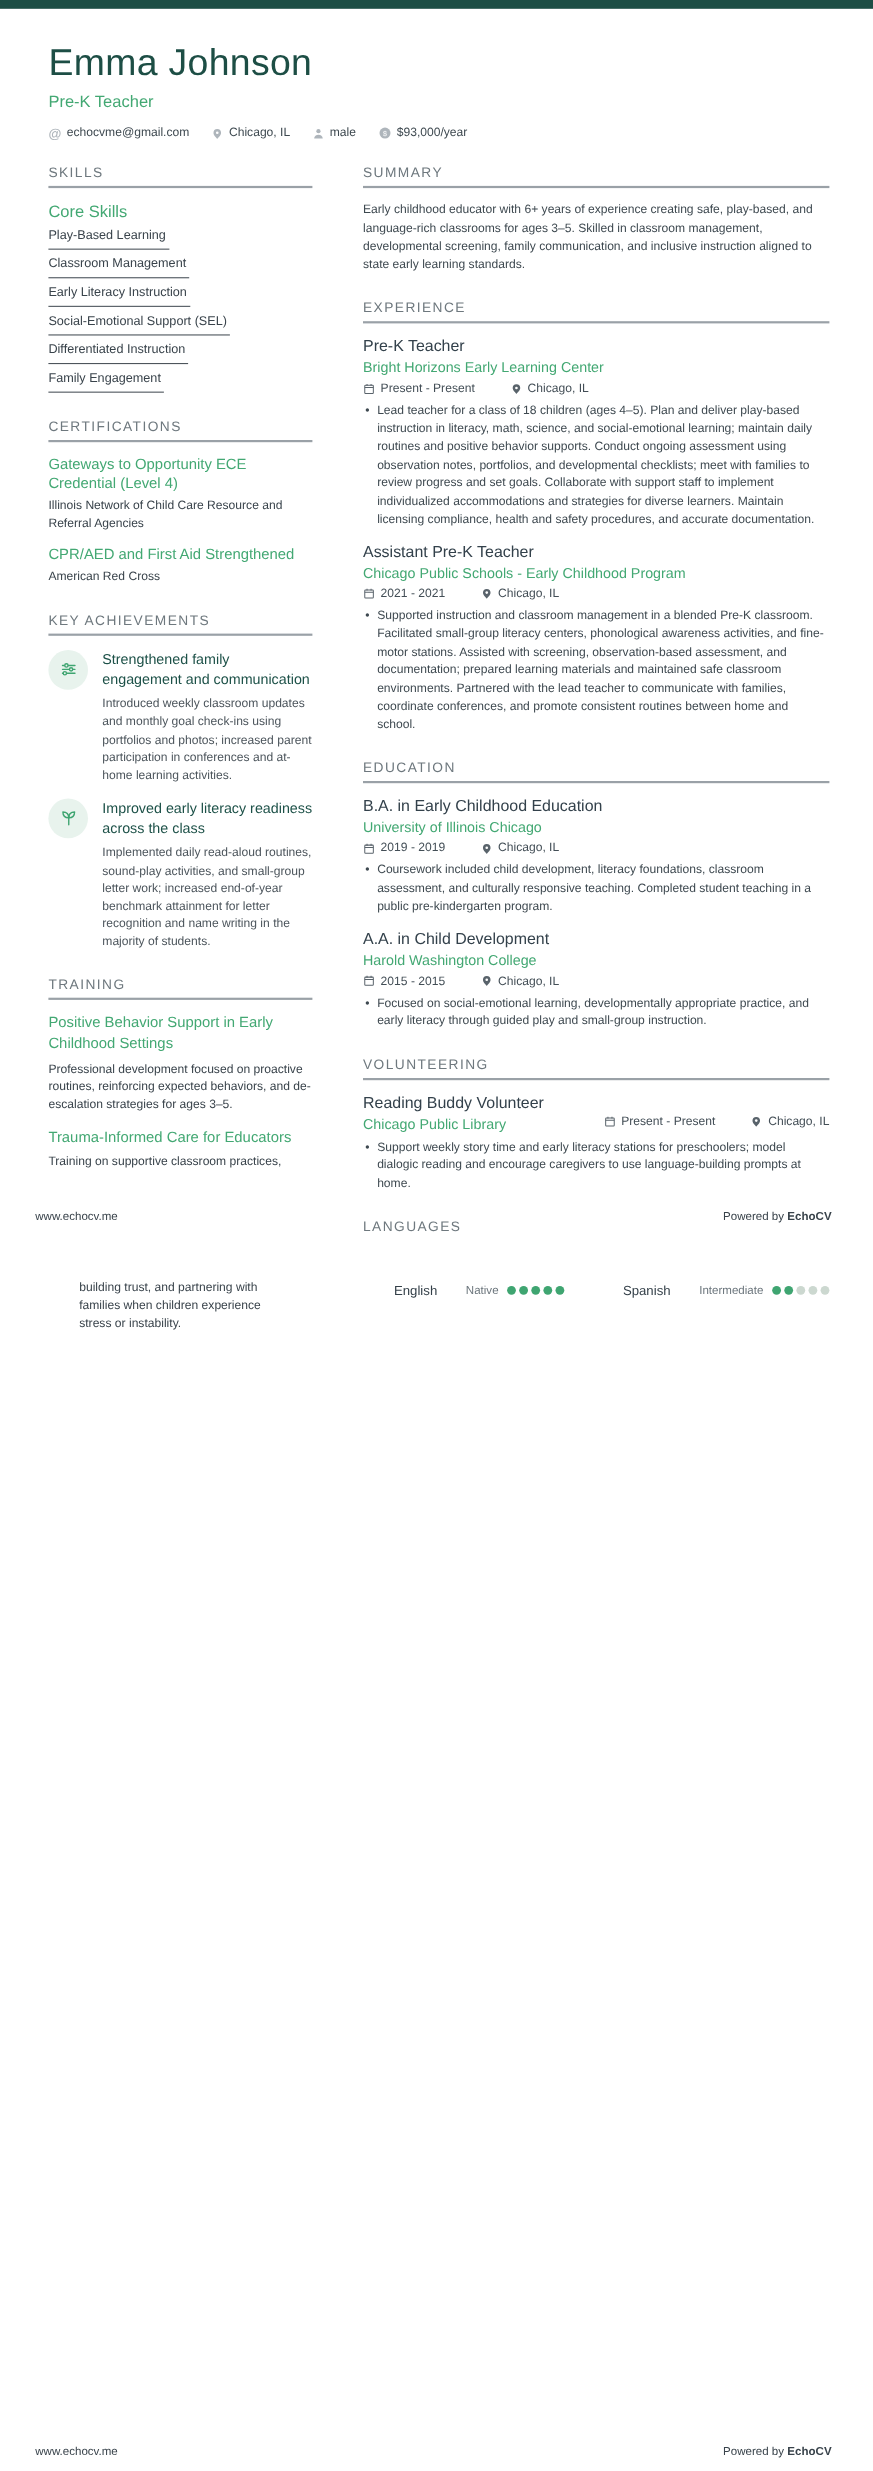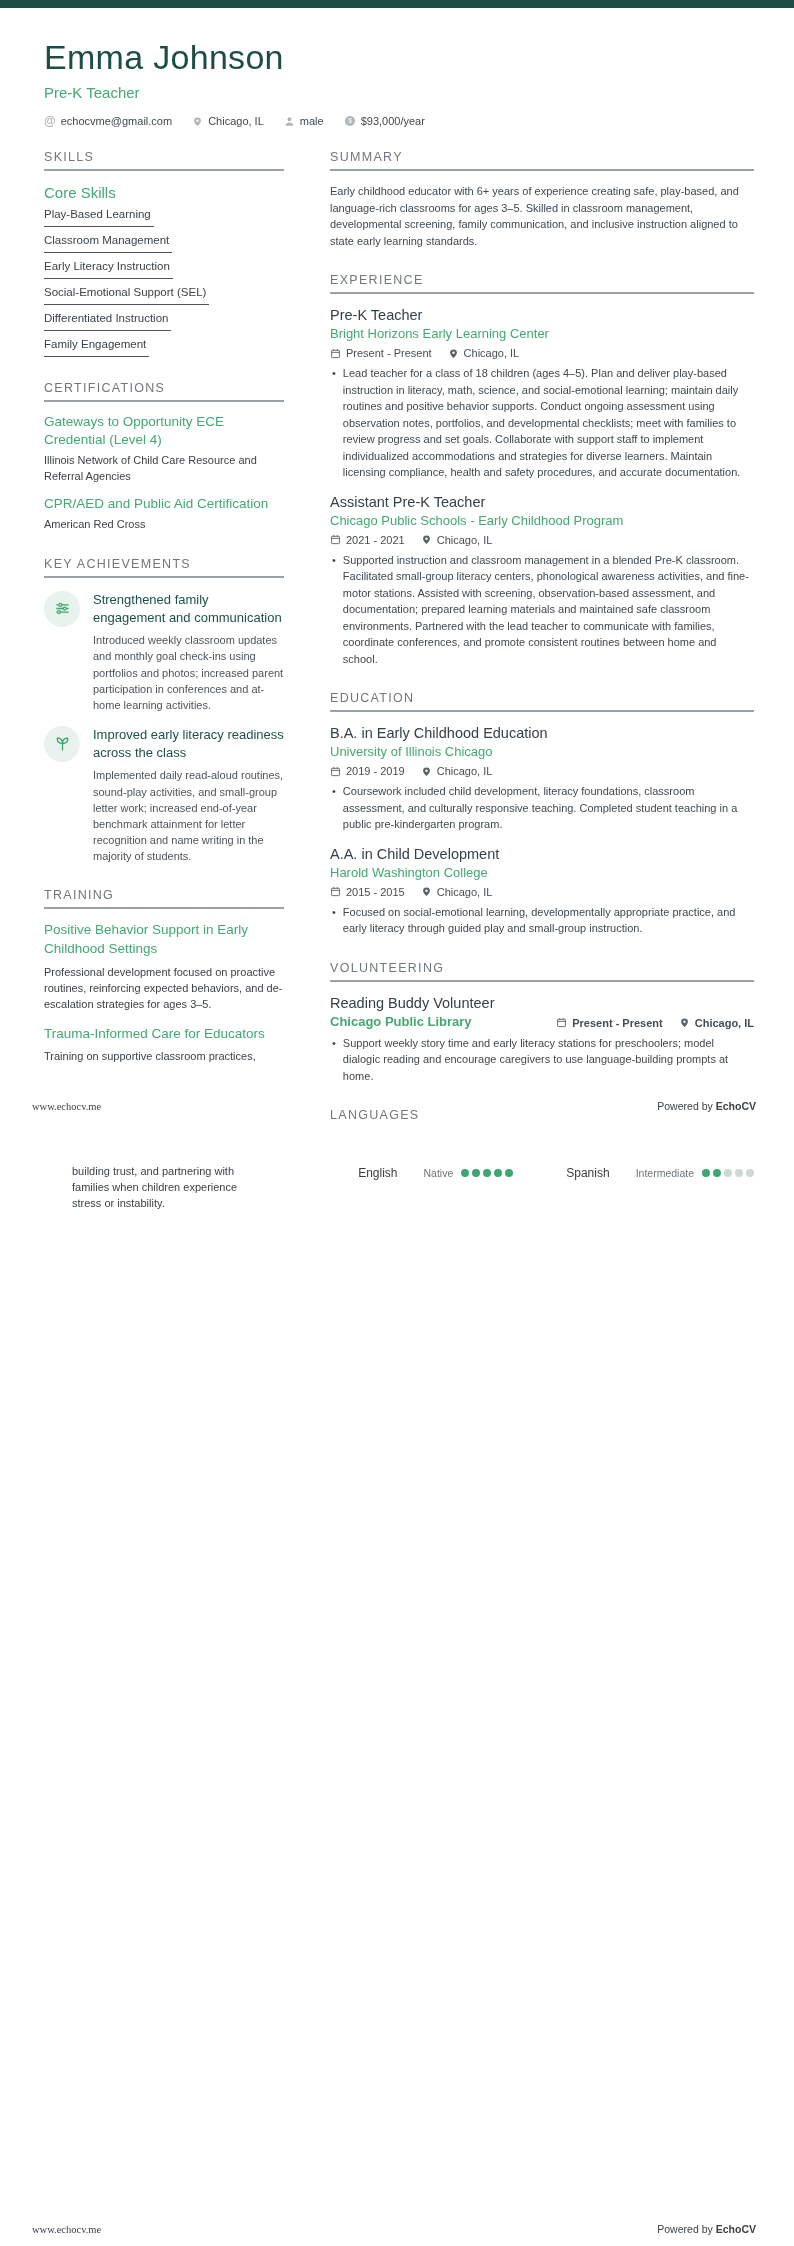--- a/index.html
+++ b/index.html
@@ -45,47 +45,47 @@
   .achv-t { color:#1d5148; font-size:13px; line-height:1.4; font-weight:500; }
   .achv-d { color:#4c555c; font-size:11px; line-height:1.47; margin-top:5px; }
   .trn-t { color:#43a873; font-size:13.5px; line-height:1.4; margin-top:12px; }
   .trn-d { color:#39434b; font-size:11px; line-height:1.47; margin-top:5px; }
 
   
   .summary { font-size:11px; color:#3e4950; line-height:1.5; margin-top:12px; }
   .job { margin-top:13px; }
   .role { font-size:14.5px; color:#33414b; }
   .company { font-size:13px; color:#43a873; margin-top:3px; }
-  .meta { display:flex; gap:16px; margin-top:6px; font-size:11px; color:#434e56; align-items:center; }
+  .meta { display:flex; gap:32px; margin-top:6px; font-size:11px; color:#434e56; align-items:center; }
   .mitem { display:flex; align-items:center; gap:5px; }
   .micon { color:#59636b; display:inline-flex; align-items:center; }
   .bullet { display:flex; margin-top:6px; font-size:11px; color:#3e4950; line-height:1.5; }
   .bdot { margin:0 7px 0 2px; }
-  .vol-row { display:flex; justify-content:space-between; align-items:flex-end;font-weight:bold; }
+  .vol-row { display:flex; justify-content:space-between; align-items:flex-start; }
   .vol-row .meta { margin-top:3px; }
   .vol-row .company { margin-top:3px; }
 
   
   .p2-row { display:flex; align-items:flex-start; padding:40px 40px 0 32px; }
   .overflow-text { width:208px; font-size:11px; color:#39434b; line-height:1.47; }
   .langs { display:flex; align-items:center; margin-left:92px; margin-top:3px;gap:33px; }
   .lang { display:flex; align-items:center; }
   .lang + .lang { margin-left:20px; }
   .lang-name { font-size:12px; color:#333f48; margin-right:26px; }
   .lang-level { font-size:10.5px; color:#6b757c; margin-right:8px; }
   .dots { display:flex; gap:3px; }
   .dot { width:8px; height:8px; border-radius:50%; background:#ccd8d0; display:inline-block; }
   .dot.filled { background:#3fa571; }
 
   .footer {
     position:absolute; left:32px; right:38px; bottom:11px;
     display:flex; justify-content:space-between; align-items:center;
     font-size:10.5px; color:#39434b;
   }
-  .footer .site { color:#39434b; text-decoration:none;font-family:Liberation Serif, serif; }
+  .footer .site { color:#39434b; text-decoration:none; }
   .powered { color:#39434b; }
   .brand { font-weight:bold; margin-left:3px; }
 
   svg { display:block; }
 </style>
 </head>
 <body>
 
 <div class="page page-1">
   <div class="topbar"></div>
@@ -140,21 +140,21 @@
       <div class="skill">Social-Emotional Support (SEL)</div>
       <div class="skill">Differentiated Instruction</div>
       <div class="skill">Family Engagement</div>
 
       <div class="sec-h">CERTIFICATIONS</div>
       <div>
         <div class="cert-name">Gateways to Opportunity ECE Credential (Level 4)</div>
         <div class="cert-issuer">Illinois Network of Child Care Resource and Referral Agencies</div>
       </div>
       <div>
-        <div class="cert-name">CPR/AED and Public Aid Certification</div>
+        <div class="cert-name">CPR/AED and First Aid Strengthened</div>
         <div class="cert-issuer">American Red Cross</div>
       </div>
 
       <div class="sec-h">KEY ACHIEVEMENTS</div>
       <div class="achv">
         <span class="achv-ic">
           <svg width="17" height="17" viewBox="0 0 24 24" fill="none" stroke="currentColor" stroke-width="1.8" stroke-linecap="round">
               <path d="M4 7h16M4 12h16M4 17h16"></path>
               <circle cx="9" cy="7" r="2.1" fill="#e8f3ed"></circle>
               <circle cx="15" cy="12" r="2.1" fill="#e8f3ed"></circle>

